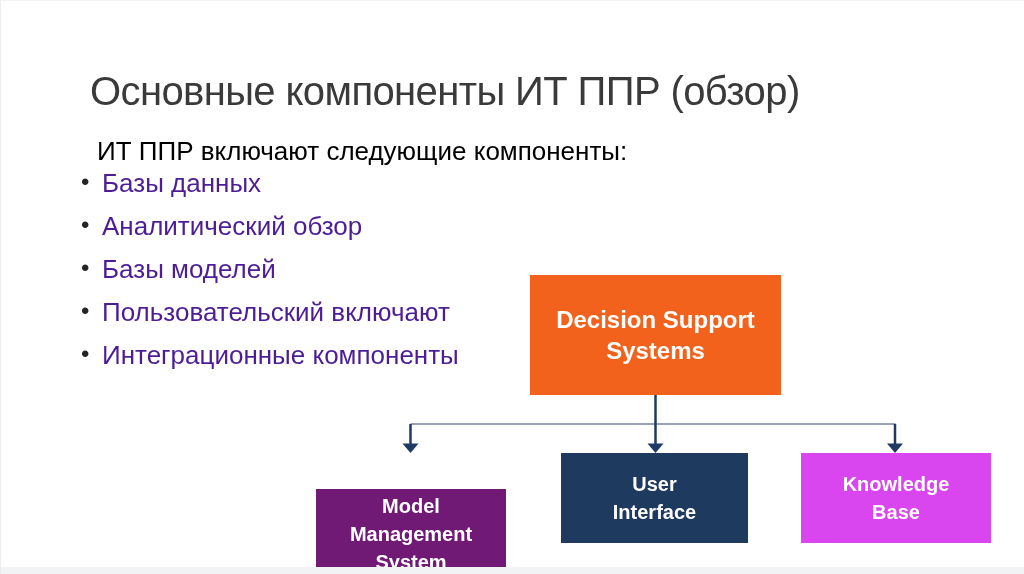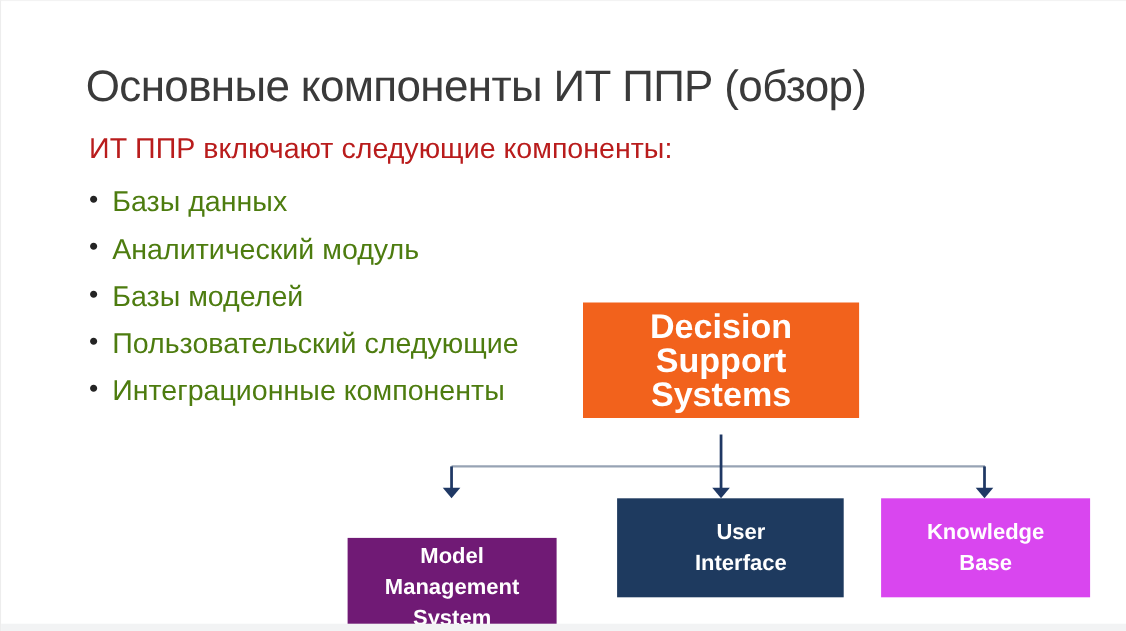--- a/index.html
+++ b/index.html
@@ -12,50 +12,50 @@
   }
   .slide {
     position: absolute; inset: 0;
     background: #ffffff;
     border-left: 1px solid #ededed;
     border-top: 1px solid #f3f3f3;
   }
   .slide-title {
     position: absolute;
     left: 77px; top: 54px;
-    margin: 0;
+    margin: 12px;
     font-size: 40px;
     font-weight: 400;
     letter-spacing: -0.6px;
     color: #3a3a3a;
     line-height: 48px;
     white-space: nowrap;
   }
   .lead-text {
     position: absolute;
     left: 80px; top: 118px;
-    margin: 0;
+    margin: 16px;
     font-size: 26px;
-    color: #b91c1c;
+    color: #000000;
     line-height: 32px;
     white-space: nowrap;
   }
   .bullet-list {
     position: absolute;
     left: 80px; top: 168px;
     margin: 0; padding: 0;
     list-style: none;
   }
   .bullet-list li {
     position: relative;
     padding-left: 21px;
     margin: 0 0 15px 0;
     font-size: 26px;
     line-height: 28px;
-    color: #4d7c0f;
+    color: #4c1d95;
     white-space: nowrap;
   }
   .bullet-list li::before {
     content: "\2022";
     position: absolute;
     left: 0; top: -1px;
     font-size: 24px;
     color: #242424;
   }
   .node {
@@ -63,31 +63,31 @@
     display: flex;
     align-items: center;
     justify-content: center;
     text-align: center;
     color: #ffffff;
     font-weight: bold;
     white-space: pre-line;
   }
   .node-root {
     left: 529px; top: 274px;
-    width: 251px; height: 105px;
-    font-size: 31px;
+    width: 251px; height: 120px;
+    font-size: 24px;
     line-height: 31px;
   }
   .node-child {
     top: 452px; height: 90px;
     font-size: 20px;
     line-height: 28px;
   }
   .node-child-1 { left: 315px; width: 190px; }
-  .node-child-2 { left: 560px; width: 187px; padding-left: 19px; }
+  .node-child-2 { left: 560px; width: 187px; }
   .node-child-3 { left: 800px; width: 190px; }
   .connectors {
     position: absolute;
     left: 0; top: 0;
     width: 1024px; height: 574px;
     pointer-events: none;
   }
   .bottom-strip {
     position: absolute;
     left: 0; bottom: 0;
@@ -99,23 +99,23 @@
 <body>
 
 <div class="slide">
 
   <h1 class="slide-title">Основные компоненты ИТ ППР (обзор)</h1>
 
   <p class="lead-text">ИТ ППР включают следующие компоненты:</p>
 
   <ul class="bullet-list">
     <li>Базы данных</li>
-    <li>Аналитический модуль</li>
+    <li>Аналитический обзор</li>
     <li>Базы моделей</li>
-    <li>Пользовательский следующие</li>
+    <li>Пользовательский включают</li>
     <li>Интеграционные компоненты</li>
   </ul>
 
   <svg class="connectors" viewBox="0 0 1024 574" xmlns="http://www.w3.org/2000/svg">
     <line x1="409.5" y1="423" x2="894.5" y2="423" stroke-width="2" stroke="#97A3B4"></line>
     <line x1="654.5" y1="394" x2="654.5" y2="444" stroke-width="2.5" stroke="#1F3864"></line>
     <line x1="409.5" y1="423" x2="409.5" y2="444" stroke-width="2.5" stroke="#1F3864"></line>
     <line x1="894" y1="423" x2="894" y2="444" stroke-width="2.5" stroke="#1F3864"></line>
     <path d="M401.5,442.5 L417.5,442.5 L409.5,452 Z" fill="#1F3864"></path>
     <path d="M646.5,442.5 L662.5,442.5 L654.5,452 Z" fill="#1F3864"></path>

